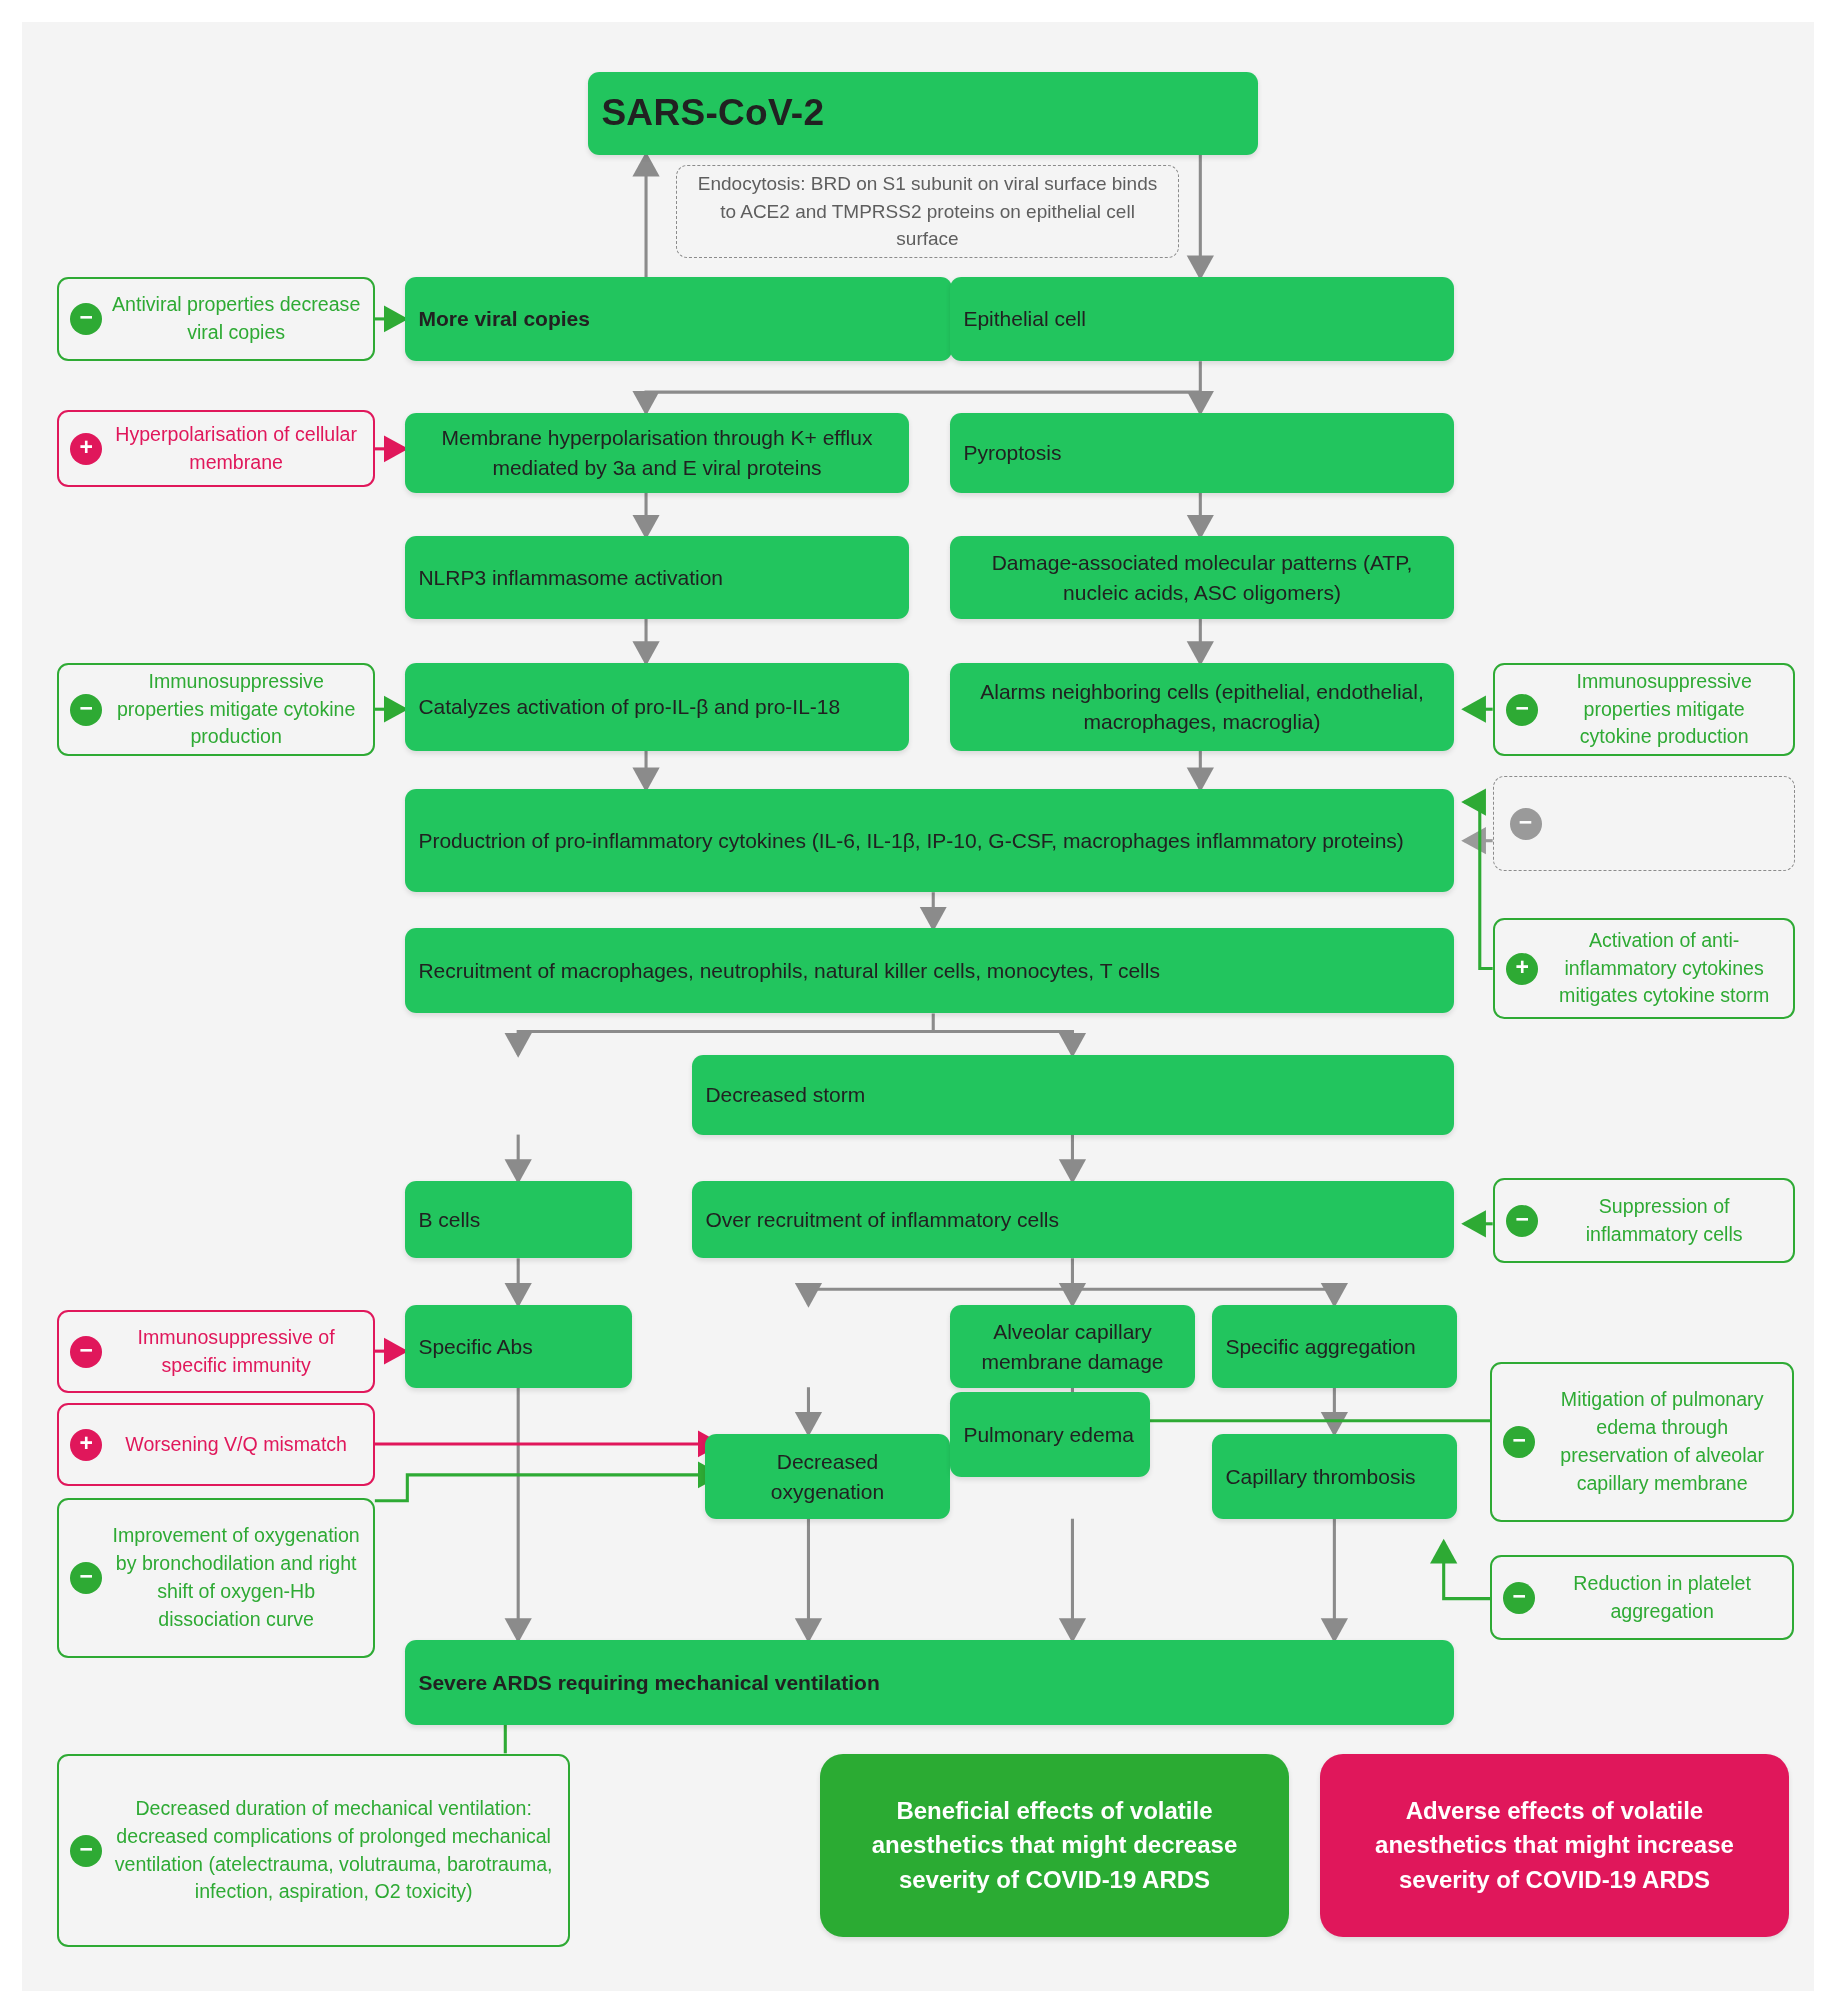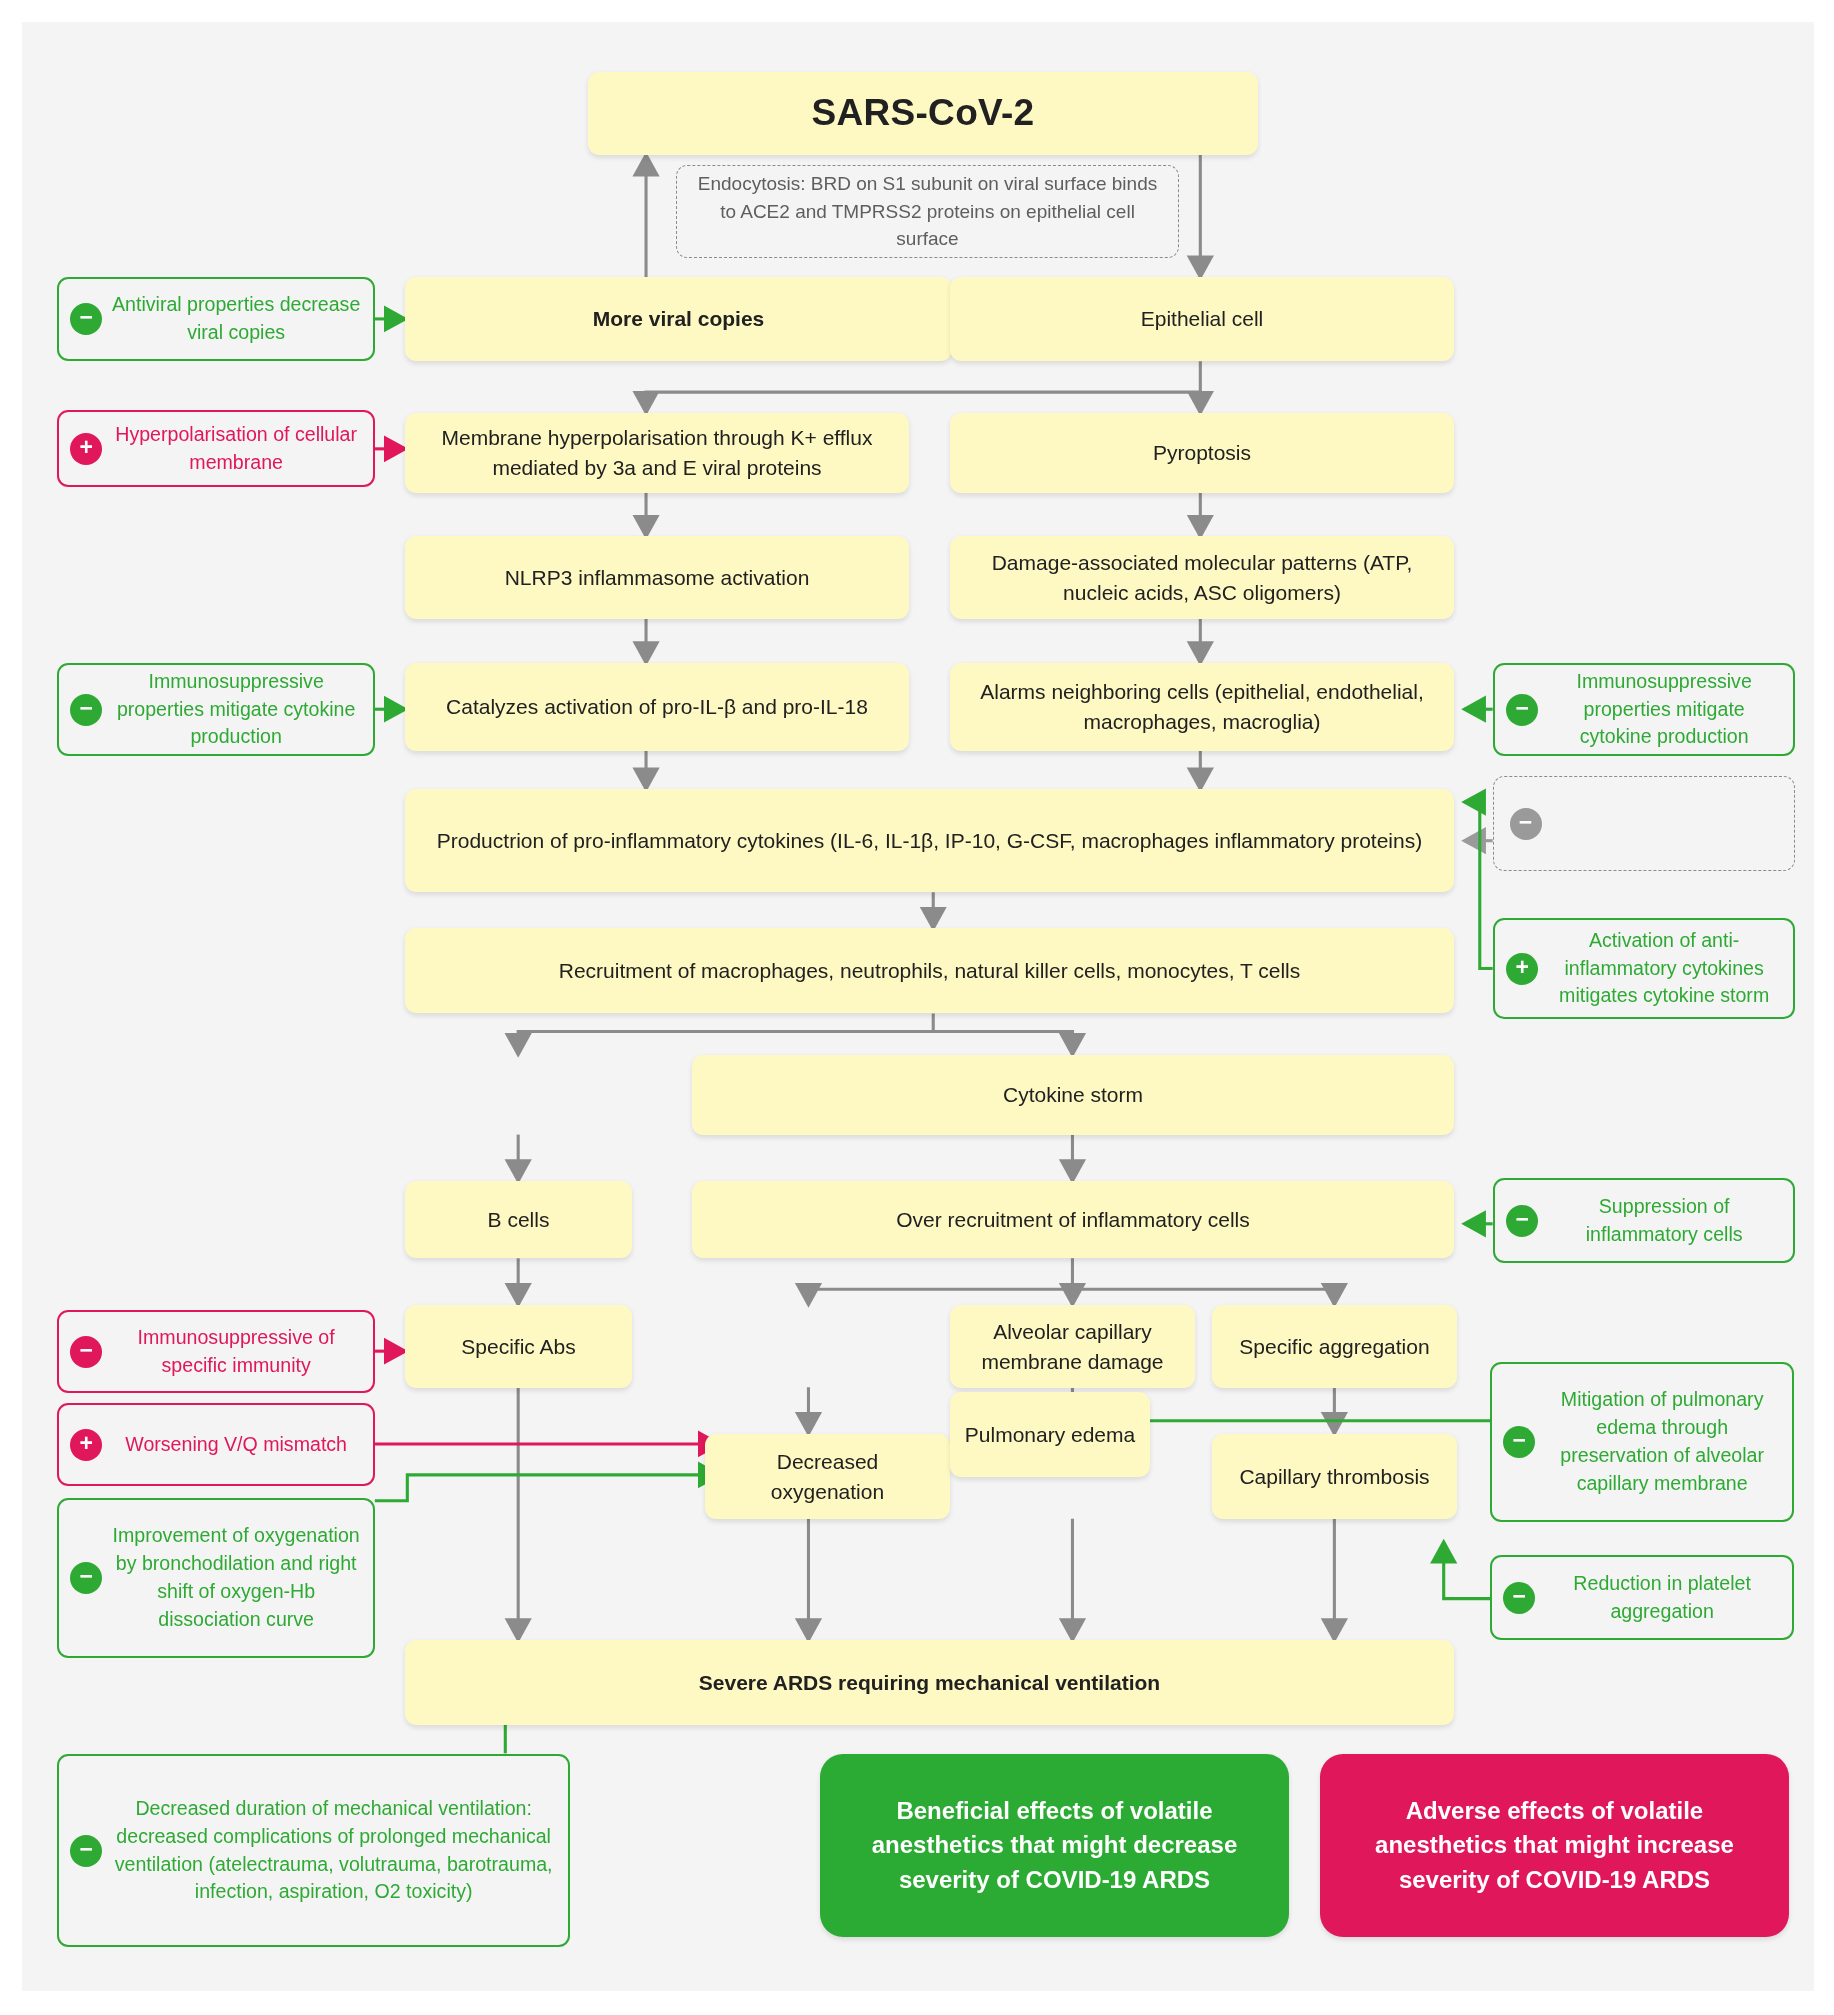--- a/index.html
+++ b/index.html
@@ -3,24 +3,24 @@
 <meta charset="utf-8">
 <style>
   html,body{margin:0;padding:0;background:#ffffff;}
   body{font-family:"Liberation Sans", sans-serif;}
   #page{position:relative;width:1834px;height:2015px;background:#ffffff;overflow:hidden;}
   #panel{position:absolute;left:21.7px;top:22px;width:1792px;height:1969px;background:#f4f4f4;}
   #svgwrap{position:absolute;left:0;top:0;width:1834px;height:2015px;pointer-events:none;}
 
   .node{
     position:absolute;
-    background:#fef9c3;
+    background:#22c55e;
     border-radius:11.3px;
     box-shadow:0 2.6px 5.2px rgba(0,0,0,0.10);
-    display:flex;align-items:center;justify-content:center;
+    display:flex;align-items:center;
     text-align:center;
     color:#212121;
     font-size:21px;
     line-height:1.42;
     padding:3.1px 13.4px;
     box-sizing:border-box;
   }
   .node.bold{font-weight:bold;}
   .node.title{font-size:37px;font-weight:bold;letter-spacing:0.3px;}
 
@@ -214,21 +214,21 @@
 
   <div class="node" style="left:405px;top:789px;width:1049px;height:103px;">
     <span>Productrion of pro-inflammatory cytokines (IL-6, IL-1β, IP-10, G-CSF, macrophages inflammatory proteins)</span>
   </div>
 
   <div class="node" style="left:405px;top:928px;width:1049px;height:85px;">
     <span>Recruitment of macrophages, neutrophils, natural killer cells, monocytes, T cells</span>
   </div>
 
   <div class="node" style="left:692px;top:1055px;width:762px;height:80px;">
-    <span>Cytokine storm</span>
+    <span>Decreased storm</span>
   </div>
 
   <div class="node" style="left:405px;top:1181px;width:227px;height:77px;">
     <span>B cells</span>
   </div>
   <div class="node" style="left:692px;top:1181px;width:762px;height:77px;">
     <span>Over recruitment of inflammatory cells</span>
   </div>
 
   <div class="node" style="left:405px;top:1305px;width:227px;height:83px;">

